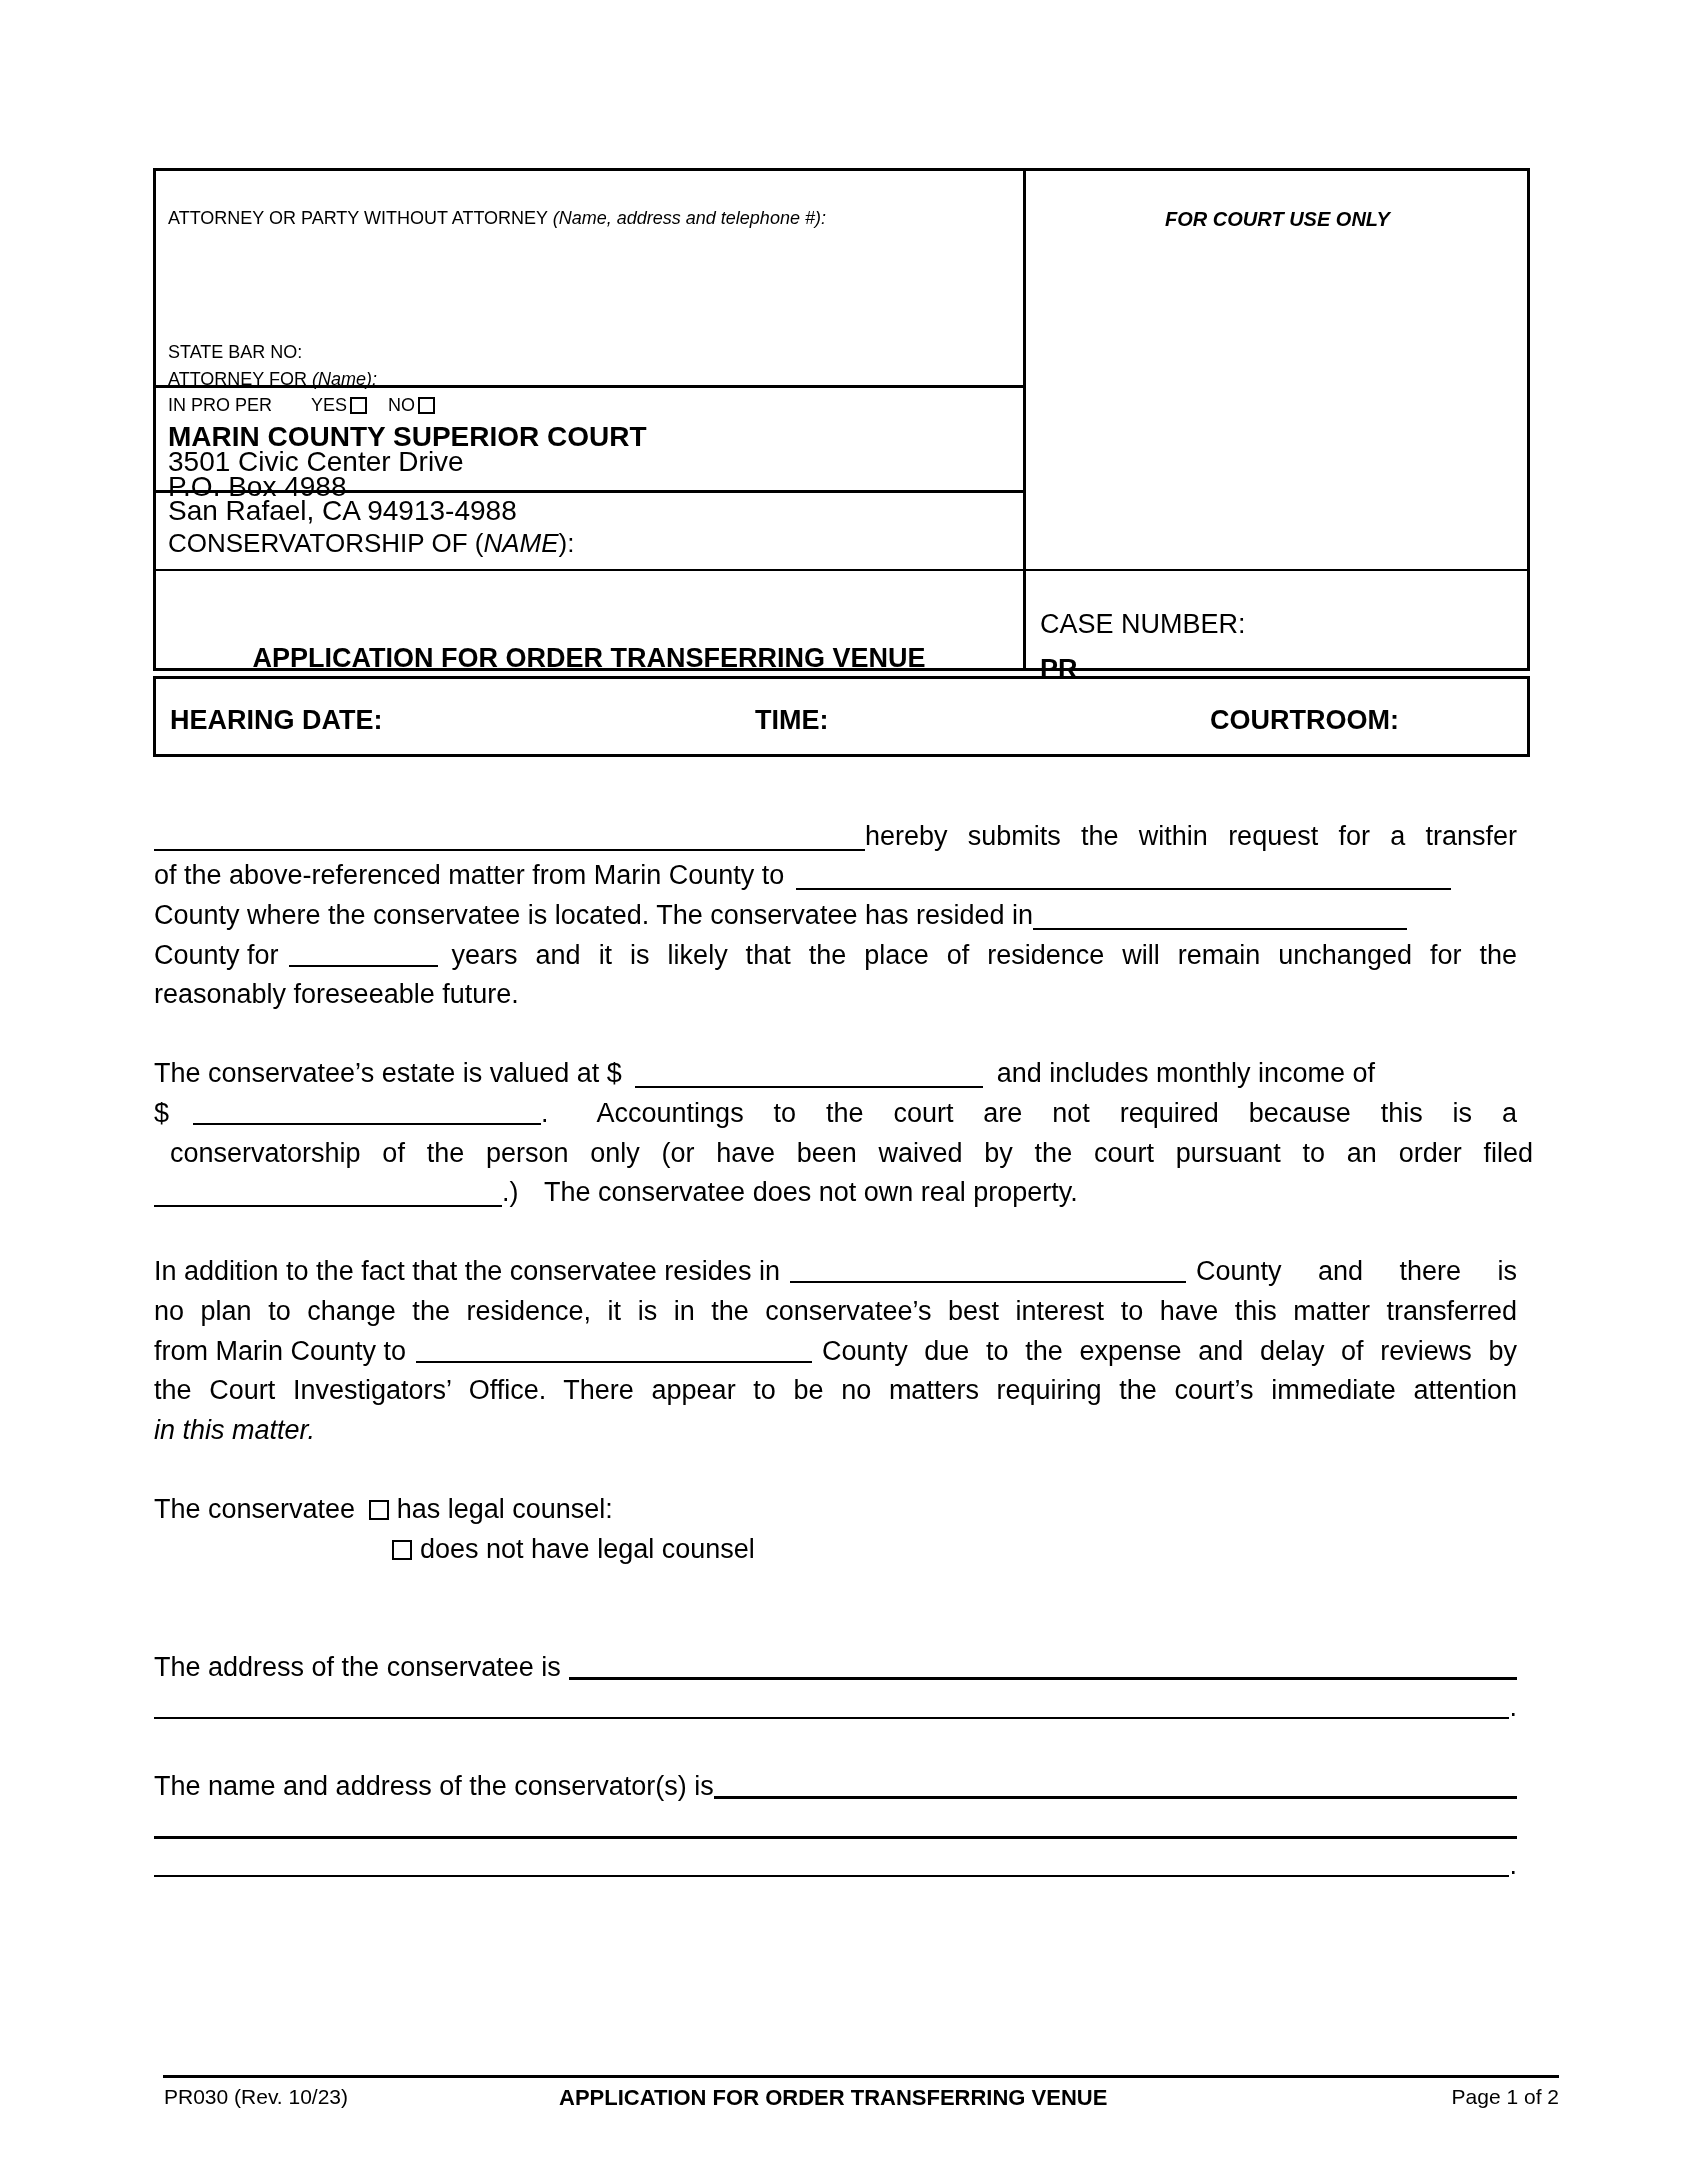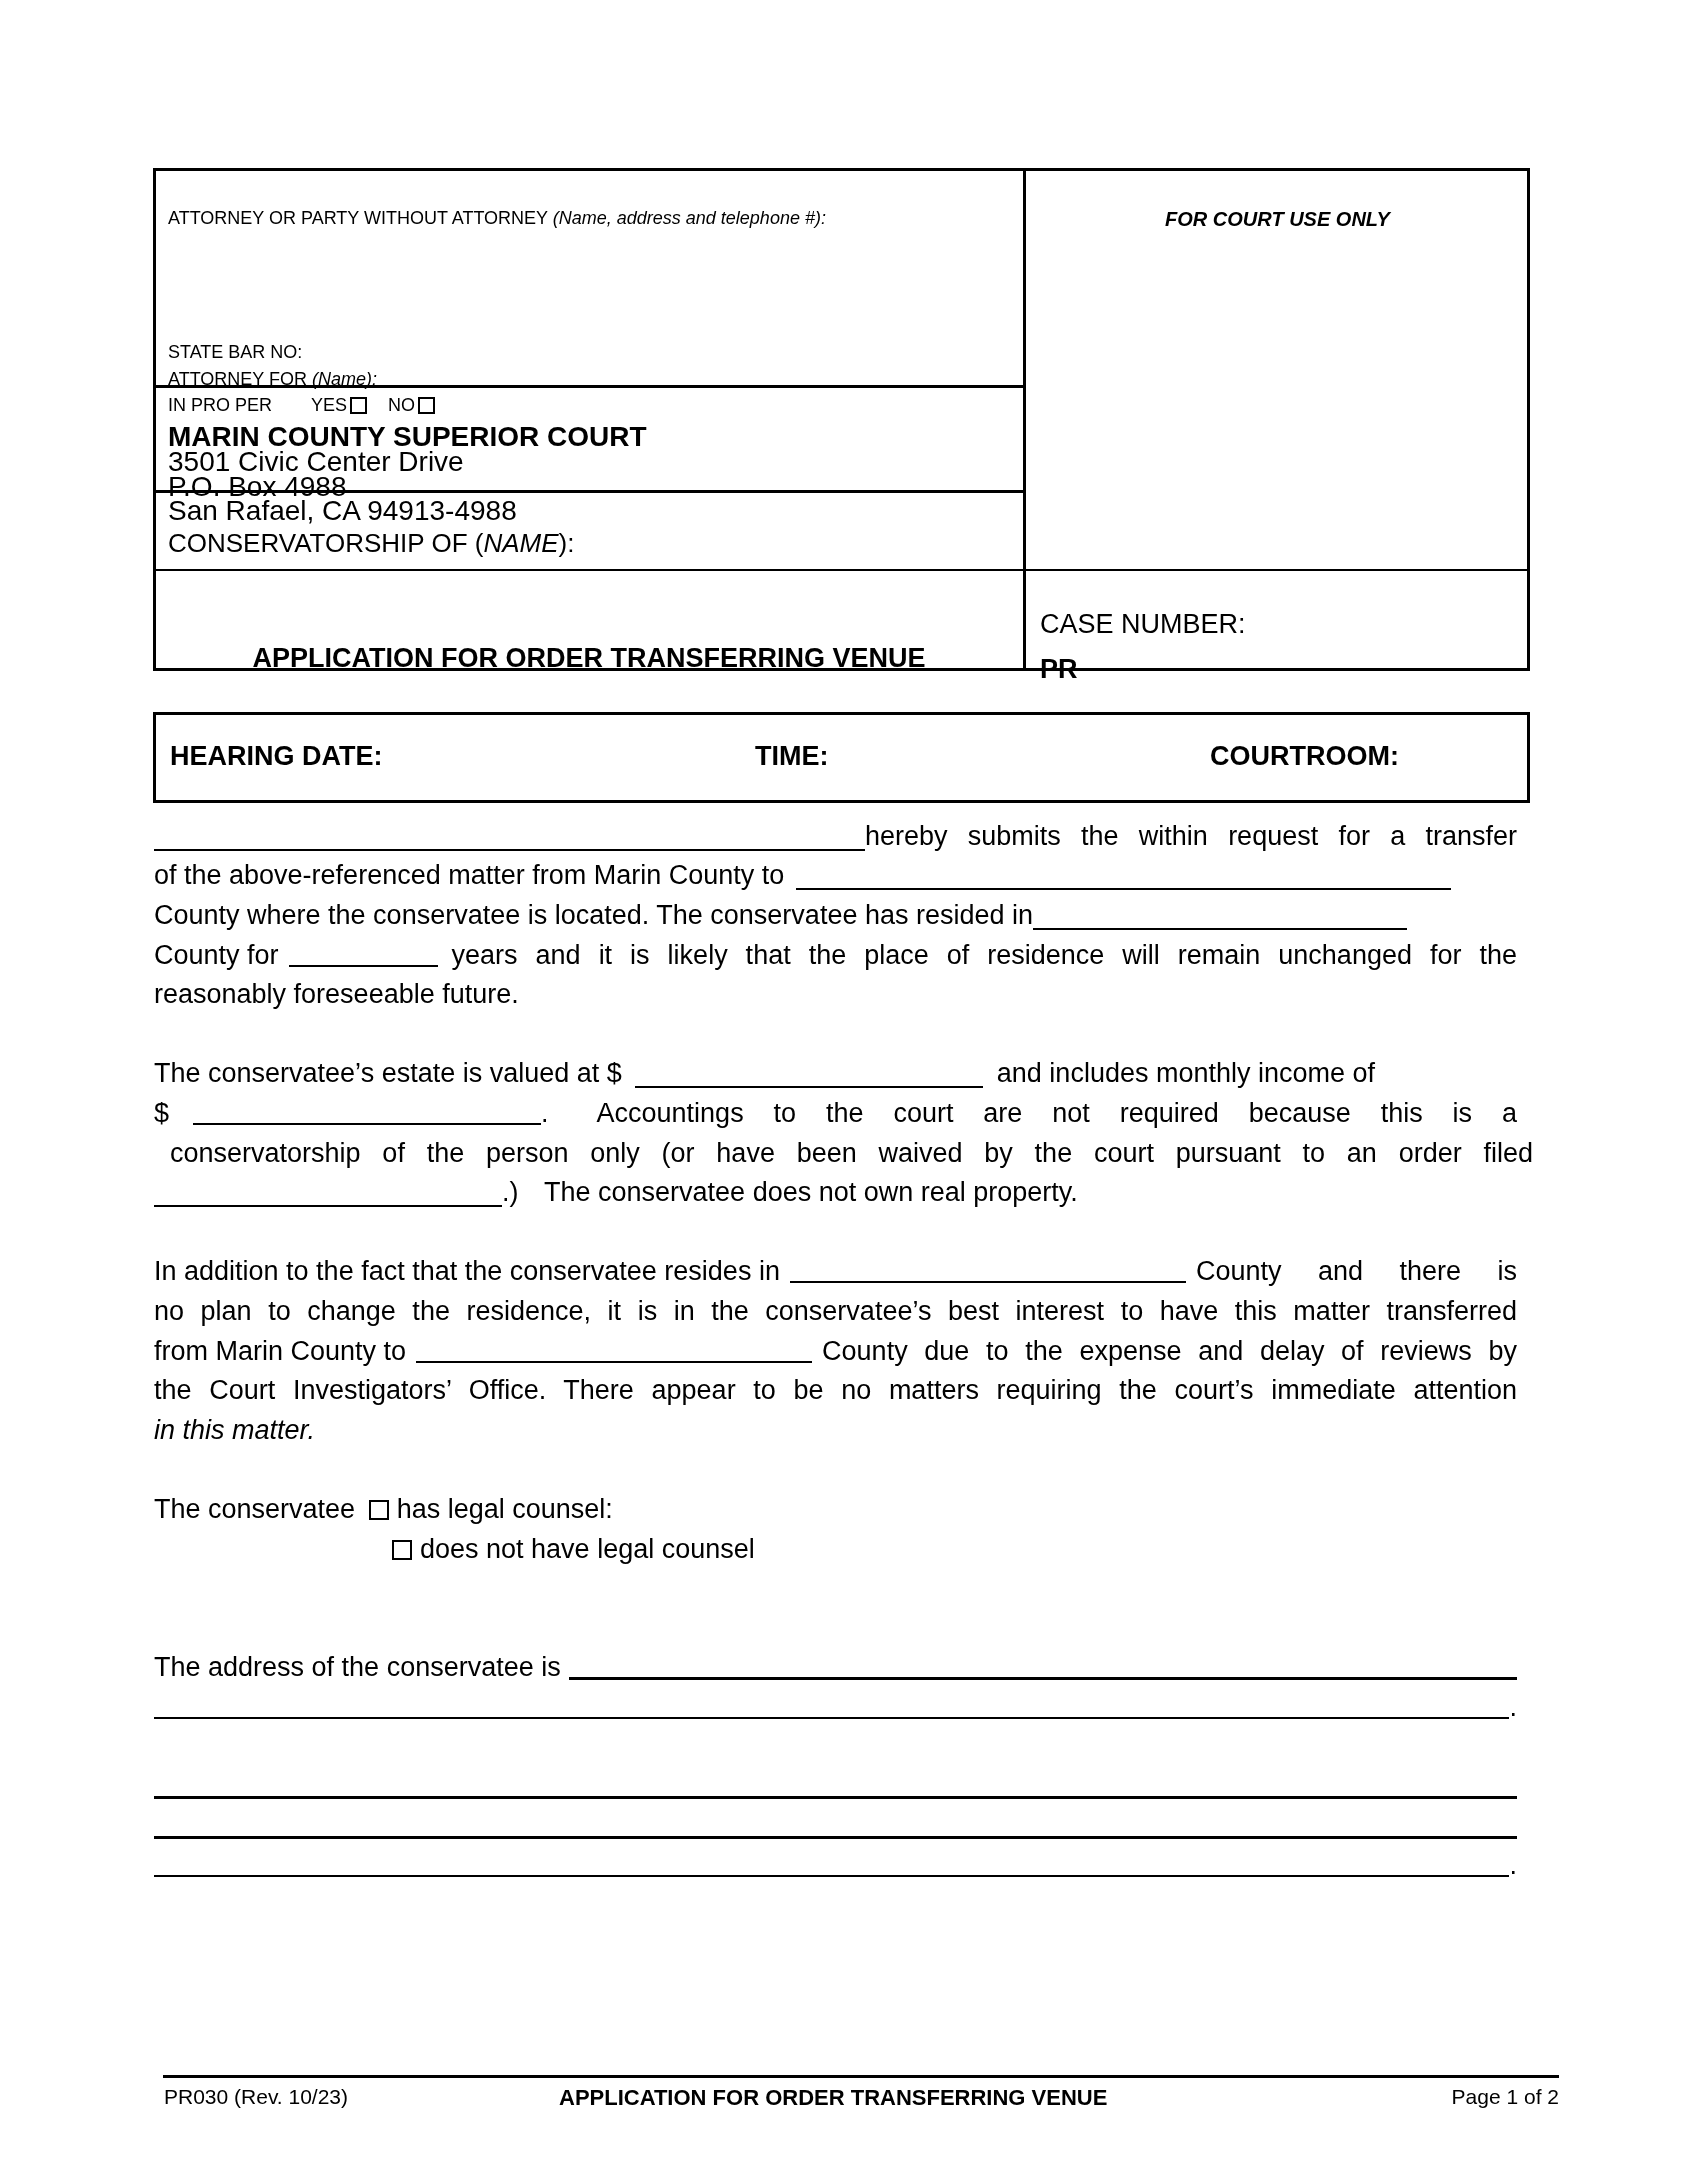--- a/index.html
+++ b/index.html
@@ -9,21 +9,21 @@
   .hdr-box { position:absolute; left:153px; top:168px; width:1377px; height:503px;
              border:3px solid #000; box-sizing:border-box; }
   .vline { position:absolute; background:#000; width:3px; }
   .hline { position:absolute; background:#000; height:3px; }
   .small { font-size:18px; line-height:27px; white-space:nowrap; }
   .court { font-size:28px; line-height:25px; white-space:nowrap; }
   .cb { display:inline-block; width:17px; height:17px; border:2px solid #000; box-sizing:border-box;
         vertical-align:-3px; margin-left:3px; }
   .cb2 { display:inline-block; width:20px; height:20px; border:2px solid #000; box-sizing:border-box;
          vertical-align:-2px; margin-right:8px; }
-  .hearing { position:absolute; left:153px; top:712px; width:1377px; height:91px;
+  .hearing { position:absolute; left:153px; top:676px; width:1377px; height:81px;
              border:3px solid #000; box-sizing:border-box; }
   .hlabel { position:absolute; top:26px; font-size:27px; font-weight:bold; white-space:nowrap; }
   .body { font-size:27px; line-height:40px; }
   .line { position:absolute; left:154px; width:1363px; height:40px; white-space:nowrap; }
   .just { text-align:justify; text-align-last:justify; }
   .blank { display:inline-block; border-bottom:2px solid #000; height:30px; vertical-align:-6px; }
   .footer-line { position:absolute; left:163px; top:2075px; width:1396px; height:3px; background:#000; }
   .foot { position:absolute; top:2085px; font-size:21px; white-space:nowrap; }
 </style>
 </head>
@@ -135,20 +135,21 @@
   <div class="line" style="top:1647px; display:flex;">
     <span>The address of the conservatee is</span>
     <span class="blank" style="flex:1; margin-left:8px; border-bottom-width:3px;"></span>
   </div>
   <div class="line" style="top:1687px; display:flex;">
     <span class="blank" style="flex:1;"></span>
     <span>.</span>
   </div>
 
   <div class="line" style="top:1766px; display:flex;">
+    <span>The name and address of the conservator(s) is</span>
     <span class="blank" style="flex:1; border-bottom-width:3px;"></span>
   </div>
   <div class="line" style="top:1806px; display:flex;">
     <span class="blank" style="flex:1; border-bottom-width:3px;"></span>
   </div>
   <div class="line" style="top:1845px; display:flex;">
     <span class="blank" style="flex:1;"></span>
     <span>.</span>
   </div>
 </div>

